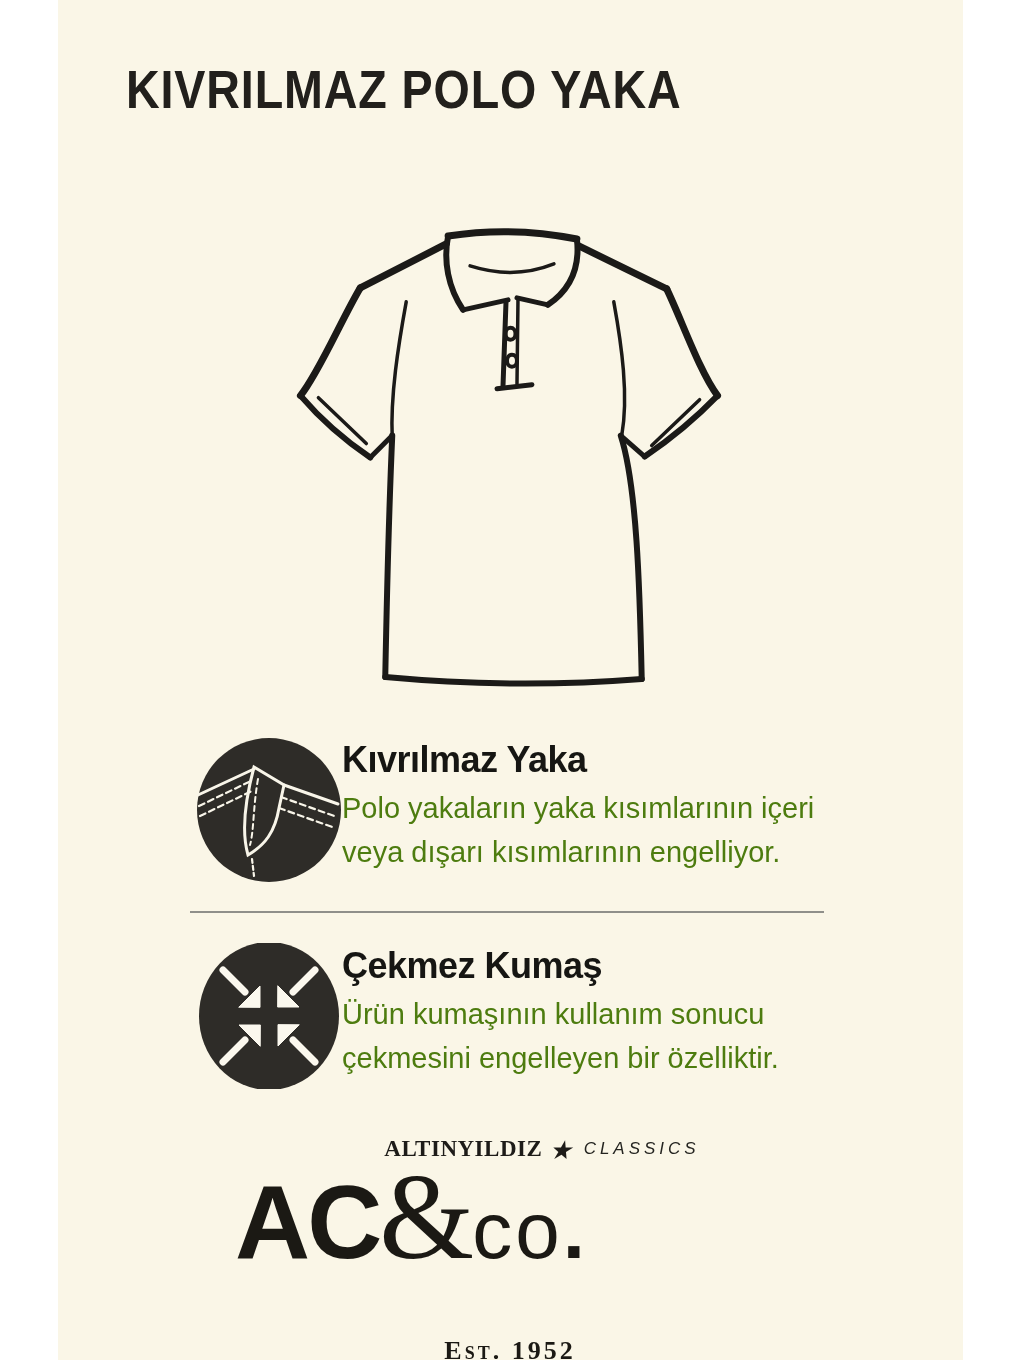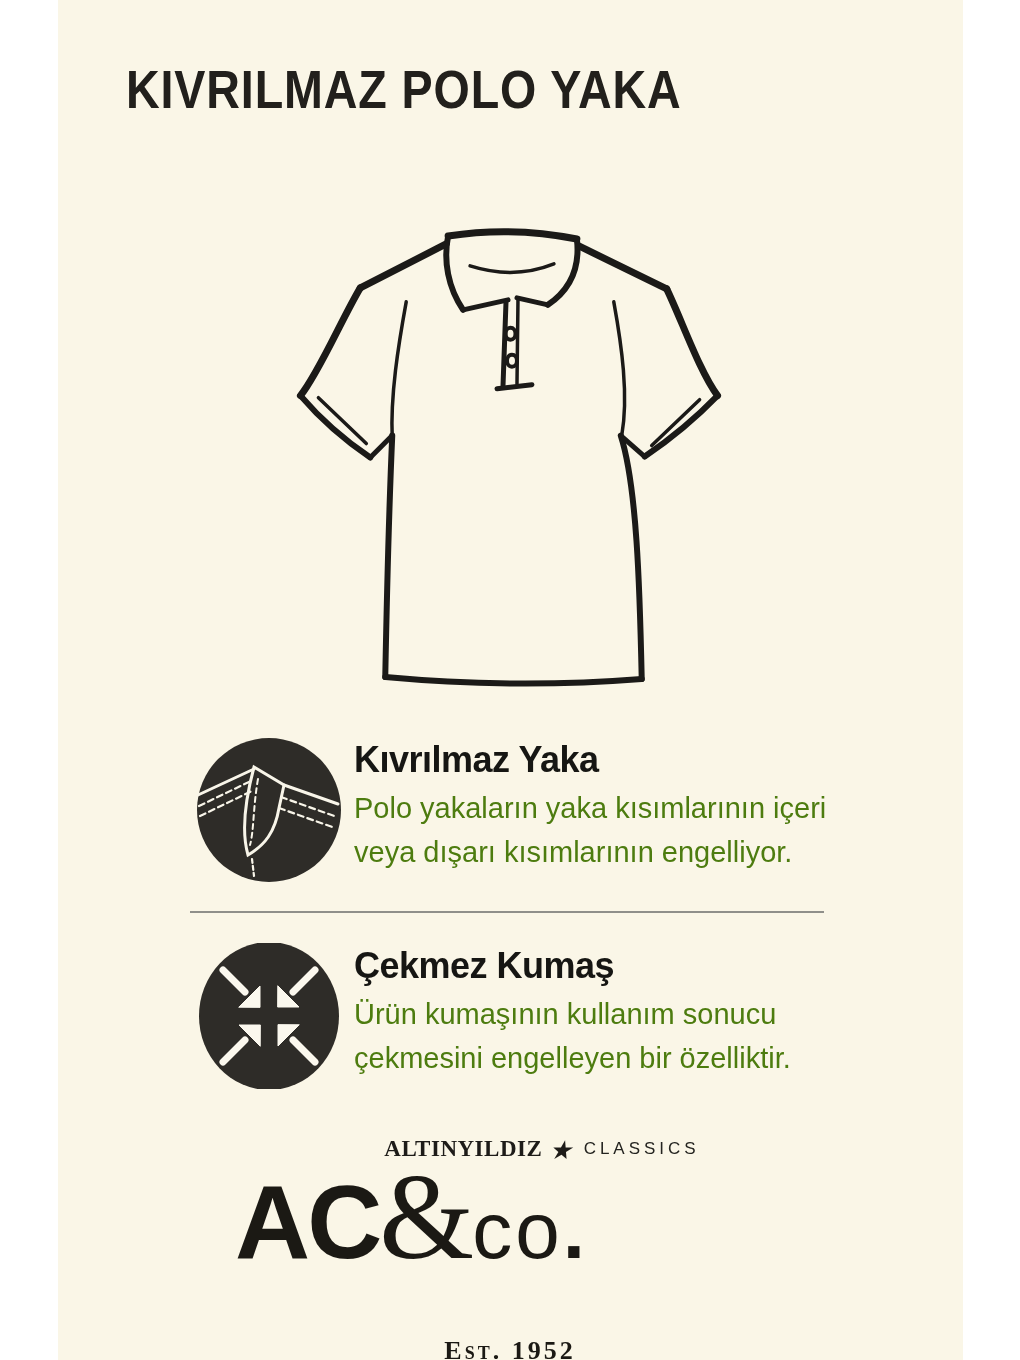--- a/index.html
+++ b/index.html
@@ -24,21 +24,21 @@
     transform:scaleX(0.88);
     white-space:nowrap;
   }
   
   .shirt{position:absolute;left:290px;top:226px;width:440px;height:479px;}
   
   .feature{position:absolute;left:196px;display:flex;align-items:flex-start;}
   .feature.row1{top:737px;}
   .feature.row2{top:943px;}
   .icon-wrap{width:146px;height:146px;flex:none;}
-  .ftext{margin-left:12px;padding-top:2px;width:500px;}
+  .ftext{padding-top:2px;width:500px;}
   .fheading{
     font-size:36px;font-weight:700;letter-spacing:-0.5px;
     color:#161613;margin:0 0 5px 0;line-height:42px;
   }
   .fbody{font-size:29px;line-height:44px;color:#4d7c0f;margin:0;}
   .divider{
     position:absolute;left:190px;top:911px;width:634px;height:2px;
     background:#8f8f8a;
   }
   
@@ -52,20 +52,21 @@
     font-family:"Liberation Serif",serif;font-weight:700;
     font-size:23px;letter-spacing:0.5px;line-height:30px;
   }
   .brand-star{
     font-size:26px;line-height:26px;display:inline-block;
     transform:skewX(-14deg);position:relative;top:1px;
   }
   .brand-sans{
     font-size:17px;letter-spacing:4px;font-weight:400;line-height:30px;
     color:#242420;
+    font-style:italic;
   }
   .logo-line{
     position:absolute;top:1156px;left:0;width:820px;
     display:flex;justify-content:center;align-items:baseline;
     color:#1b1914;
   }
   .logo-ac{font-size:104px;font-weight:800;letter-spacing:-3px;line-height:1;}
   .logo-amp{
     font-family:"Liberation Serif",serif;font-weight:400;
     font-size:122px;line-height:1;margin:0 -2px 0 0;

